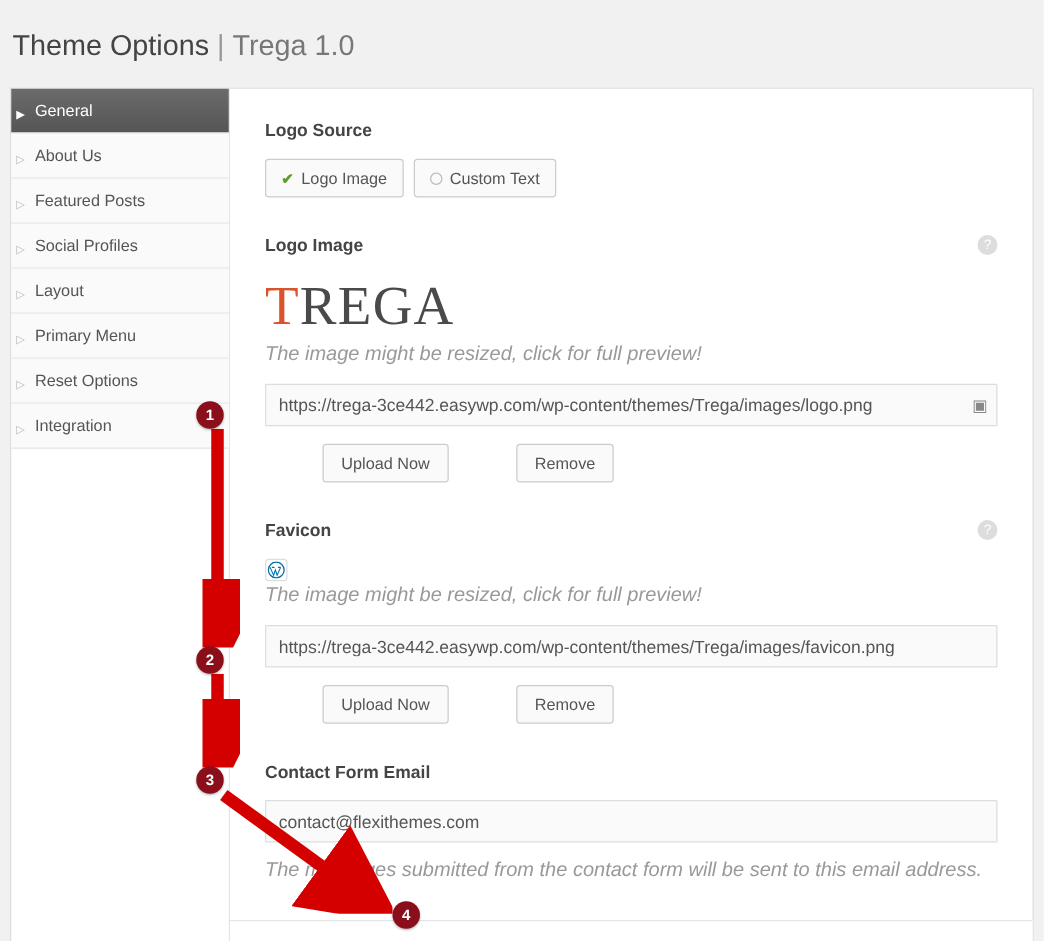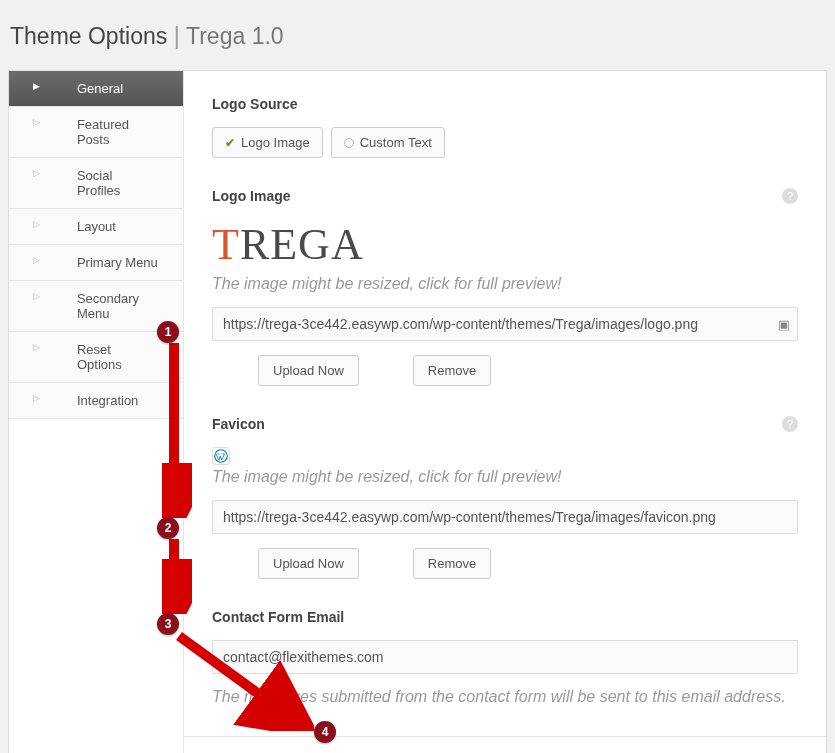--- a/index.html
+++ b/index.html
@@ -3,21 +3,21 @@
   <meta charset="utf-8">
   <style>
     * { box-sizing: border-box; margin: 0; padding: 0; }
     body { font-family: -apple-system, BlinkMacSystemFont, "Segoe UI", Arial, sans-serif; background: #f1f1f1; color: #333; padding: 8px; }
     .page-title { font-size: 23px; font-weight: 400; color: #444; margin: 15px 0 20px 2px; }
     .page-title .divider { color: #999; font-weight: 300; }
     .page-title .subtitle { color: #777; font-weight: 300; }
     .wrapper { display: flex; background: #fff; border: 1px solid #ddd; }
     
     .sidebar { width: 175px; border-right: 1px solid #e5e5e5; }
-    .sidebar-item { display: flex; align-items: flex-start; padding: 10px 24px; border-bottom: 1px solid #e5e5e5; color: #555; font-size: 13px; cursor: pointer; background: #fafafa; gap: 29px; }
+    .sidebar-item { display: flex; align-items: flex-end; padding: 10px 4px; border-bottom: 1px solid #e5e5e5; color: #555; font-size: 13px; cursor: pointer; background: #fafafa; }
     .sidebar-item.active { background: linear-gradient(#6b6b6b, #555); color: #fff; }
     .sidebar-item.active .chevron { color: #fff; }
     .chevron { font-size: 9px; margin-right: 8px; color: #aaa; }
     .chevron::before { content: "▷"; color: #bbb; }
     .sidebar-item.active .chevron::before { content: "▶"; color: #fff; }
     
     .content { flex: 1; padding: 25px 28px 0 28px; position: relative; }
     .section { margin-bottom: 30px; }
     .section-header { display: flex; justify-content: space-between; align-items: flex-end; margin-bottom: 15px; }
     .section-title { font-size: 14px; font-weight: bold; color: #444; }
@@ -63,37 +63,37 @@
 
 <div class="wrapper">
 
   <div class="sidebar">
     <div class="sidebar-item active">
       <span class="chevron"></span>
       <span>General</span>
     </div>
     <div class="sidebar-item">
       <span class="chevron"></span>
+      <span>About Us</span>
+    </div>
+    <div class="sidebar-item">
+      <span class="chevron"></span>
       <span>Featured Posts</span>
     </div>
     <div class="sidebar-item">
       <span class="chevron"></span>
       <span>Social Profiles</span>
     </div>
     <div class="sidebar-item">
       <span class="chevron"></span>
       <span>Layout</span>
     </div>
     <div class="sidebar-item">
       <span class="chevron"></span>
       <span>Primary Menu</span>
-    </div>
-    <div class="sidebar-item">
-      <span class="chevron"></span>
-      <span>Secondary Menu</span>
     </div>
     <div class="sidebar-item">
       <span class="chevron"></span>
       <span>Reset Options</span>
     </div>
     <div class="sidebar-item">
       <span class="chevron"></span>
       <span>Integration</span>
     </div>
   </div>

